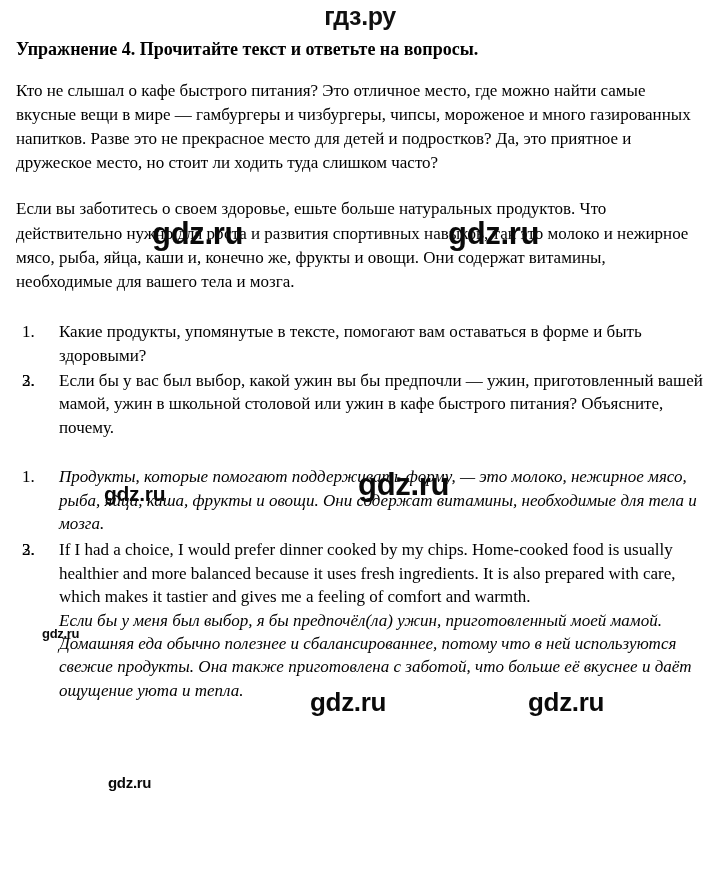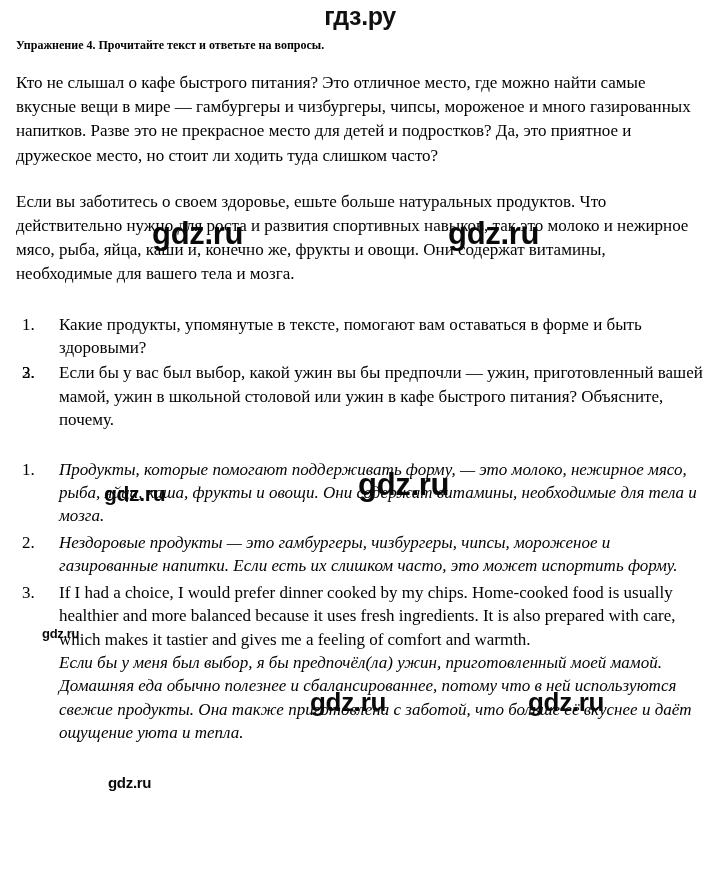--- a/index.html
+++ b/index.html
@@ -36,21 +36,21 @@
   .content {
     position: absolute;
     left: 16px;
     top: 38px;
     width: 690px;
     z-index: 4;
   }
 
   .ex-title {
     font-weight: bold;
-    font-size: 12px;
+    font-size: 18px;
     line-height: 1.25;
     margin: 0 0 18px 0;
   }
 
   .para {
     font-size: 17px;
     line-height: 24.2px;
     margin: 0 0 22px 0;
     text-align: left;
   }
@@ -126,21 +126,20 @@
       </li>
     </ul>
 
     <ul class="olist a-list">
       <li>
         <span class="num">1.</span>
         <span class="ru">Продукты, которые помогают поддерживать форму, — это молоко, нежирное мясо, рыба, яйца, каша, фрукты и овощи. Они содержат витамины, необходимые для тела и мозга.</span>
       </li>
       <li>
         <span class="num">2.</span>
-        <span class="ru">Нездоровые продукты — это гамбургеры, чизбургеры, чипсы, мороженое и газированные напитки. Если есть их слишком часто, это может испортить форму.</span>
       </li>
       <li>
         <span class="num">3.</span>
         <span class="en">If I had a choice, I would prefer dinner cooked by my chips. Home-cooked food is usually healthier and more balanced because it uses fresh ingredients. It is also prepared with care, which makes it tastier and gives me a feeling of comfort and warmth.</span>
         <span class="ru">Если бы у меня был выбор, я бы предпочёл(ла) ужин, приготовленный моей мамой. Домашняя еда обычно полезнее и сбалансированнее, потому что в ней используются свежие продукты. Она также приготовлена с заботой, что больше её вкуснее и даёт ощущение уюта и тепла.</span>
       </li>
     </ul>
 
   </div>
 

